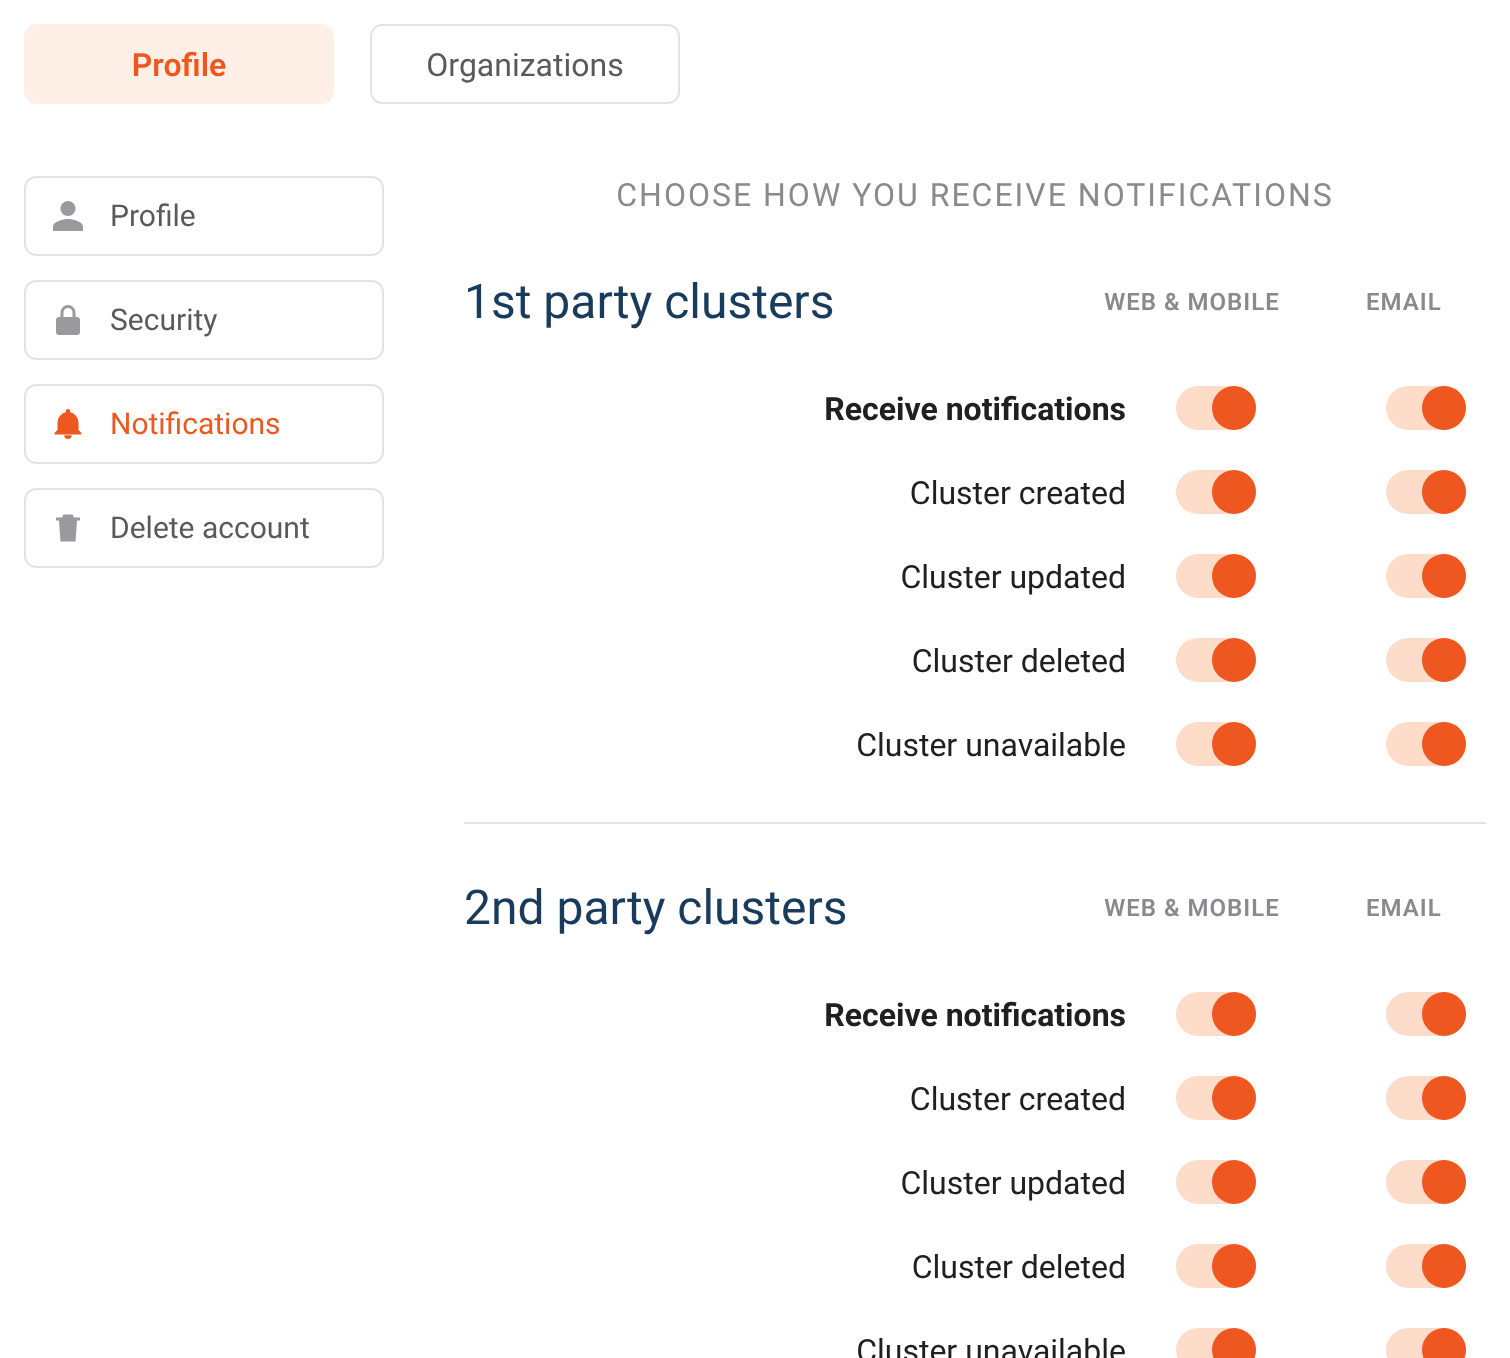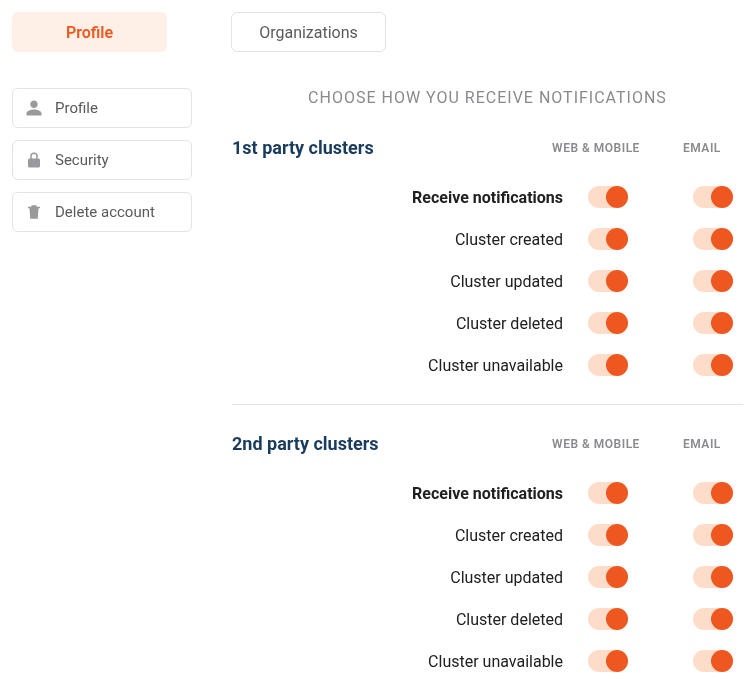--- a/index.html
+++ b/index.html
@@ -25,21 +25,21 @@
   .top-tab{
     min-width:155px;
     height:40px;
     display:flex;align-items:center;justify-content:center;
     font-size:16px;
     border-radius:6px;
     cursor:pointer;
     user-select:none;
   }
   .top-tab.active{background:var(--accent-soft);color:var(--accent);font-weight:600;}
-  .top-tab.inactive{background:#fff;border:1px solid var(--border);color:#5a5a5d;margin-left:46px;}
+  .top-tab.inactive{background:#fff;border:1px solid var(--border);color:#5a5a5d;}
 
   .layout{display:flex;gap:40px;}
 
   
   .sidebar{width:180px;display:flex;flex-direction:column;gap:12px;}
   .side-item{
     display:flex;align-items:center;gap:12px;
     height:40px;padding:0 12px;
     border:1px solid var(--border);border-radius:6px;
     font-size:15px;color:#5a5a5d;
@@ -55,21 +55,21 @@
   .page-subtitle{
     text-align:center;color:var(--muted);
     font-size:16px;letter-spacing:1px;
     margin-bottom:30px;
   }
   .group{margin-bottom:12px;}
   .group-header{
     display:flex;align-items:center;justify-content:space-between;
     margin-bottom:18px;
   }
-  .group-title{color:var(--header-blue);font-weight:700;font-size:18px;}
+  .group-title{color:var(--header-blue);font-weight:400;font-size:24px;}
   .col-headers{display:flex;gap:42px;}
   .col-header{color:var(--muted);font-size:12px;letter-spacing:0.5px;font-weight:600;}
   .col-header.web{width:90px;text-align:center;}
   .col-header.email{width:60px;text-align:left;}
 
   .row{
     display:flex;align-items:center;justify-content:flex-end;
     padding:10px 0;
   }
   .row .label{font-size:16px;}
@@ -116,20 +116,28 @@
       <span>Profile</span>
     </div>
     <div class="side-item">
       <span class="icon">
         <svg viewBox="0 0 24 24">
             <path d="M18 10h-1V7a5 5 0 0 0-10 0v3H6a2 2 0 0 0-2 2v8a2 2 0 0 0 2 2h12a2 2 0 0 0 2-2v-8a2 2 0 0 0-2-2zM9 7a3 3 0 0 1 6 0v3H9z"></path>
           </svg>
       </span>
       <span>Security</span>
     </div>
+    <div class="side-item active">
+      <span class="icon">
+        <svg viewBox="0 0 24 24">
+            <path d="M12 22a2.5 2.5 0 0 0 2.5-2.5h-5A2.5 2.5 0 0 0 12 22zm7-6V11a7 7 0 0 0-5.5-6.8V3.5a1.5 1.5 0 0 0-3 0v.7A7 7 0 0 0 5 11v5l-2 2v1h18v-1z"></path>
+          </svg>
+      </span>
+      <span>Notifications</span>
+    </div>
     <div class="side-item">
       <span class="icon">
         <svg viewBox="0 0 24 24">
             <path d="M6 7h12l-1 14H7L6 7zm3-4h6l1 2h4v2H4V5h4l1-2z"></path>
           </svg>
       </span>
       <span>Delete account</span>
     </div>
   </div>
 

